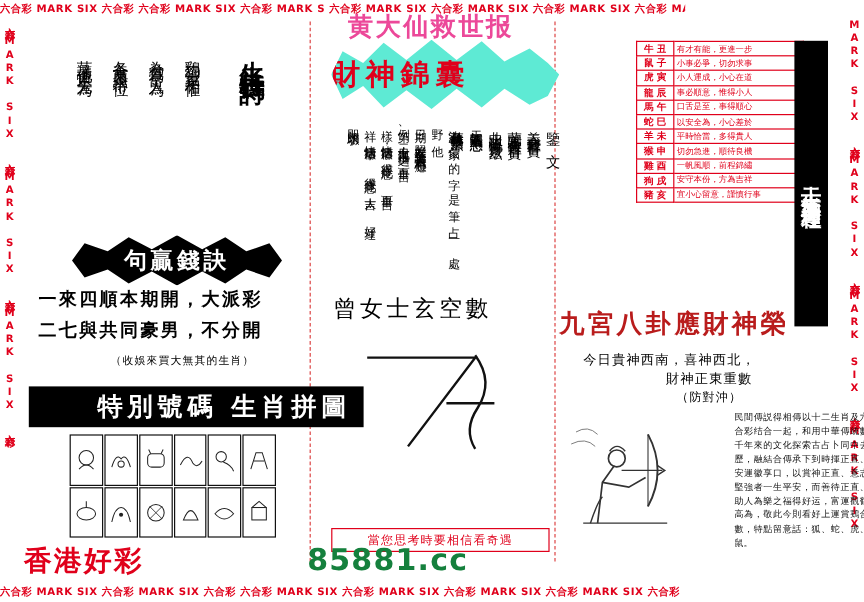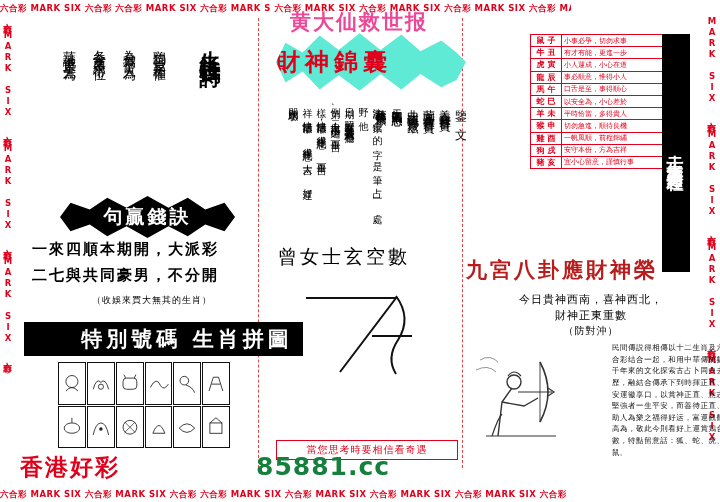--- a/index.html
+++ b/index.html
@@ -114,21 +114,21 @@
     position:absolute;left:662px;top:34px;width:28px;height:238px;background:#000;color:#fff;
     writing-mode:vertical-rl;text-orientation:upright;
     font-family:"DejaVu Serif","Liberation Serif",serif;
     font-size:17px;font-weight:bold;letter-spacing:3px;
     display:flex;align-items:center;justify-content:center;
   }
 
   .bagua-title{position:absolute;left:466px;top:256px;width:230px;height:30px;
     color:#b91c1c;font-family:"DejaVu Serif","Liberation Serif",serif;
     font-size:21px;font-weight:bold;letter-spacing:3px;}
-  .bagua-l1{position:absolute;left:486px;top:292px;width:210px;text-align:center;font-size:11px;
+  .bagua-l1{position:absolute;left:486px;top:292px;width:210px;font-size:11px;
     font-family:"DejaVu Serif","Liberation Serif",serif;letter-spacing:1px;}
   .bagua-l2{position:absolute;left:486px;top:308px;width:210px;text-align:center;font-size:11px;
     font-family:"DejaVu Serif","Liberation Serif",serif;letter-spacing:1px;}
   .bagua-l3{position:absolute;left:486px;top:324px;width:210px;text-align:center;font-size:10px;
     font-family:"DejaVu Serif","Liberation Serif",serif;letter-spacing:1px;}
 
   .illus{position:absolute;left:468px;top:340px;width:106px;height:108px;}
   .story{position:absolute;left:612px;top:342px;width:112px;font-size:7.5px;line-height:1.55;
     color:#111;font-family:"DejaVu Serif","Liberation Serif",serif;text-align:justify;}
 
@@ -241,26 +241,26 @@
       <path d="M96 16 Q112 38 98 60 Q86 78 96 94" fill="none" stroke="#111" stroke-width="2"></path>
       <path d="M72 56 L112 56" fill="none" stroke="#111" stroke-width="2"></path>
     </svg>
   </div>
 
   <div class="bottom-note">當您思考時要相信看奇遇</div>
 
   <table class="zodiac-table">
     <tbody>
       <tr>
+          <td class="k">牛 丑</td>
+          <td class="v">有才有能，更進一步</td>
+        </tr>
+      <tr>
           <td class="k">鼠 子</td>
           <td class="v">小事必爭，切勿求事</td>
-        </tr>
-      <tr>
-          <td class="k">牛 丑</td>
-          <td class="v">有才有能，更進一步</td>
         </tr>
       <tr>
           <td class="k">虎 寅</td>
           <td class="v">小人運成，小心在道</td>
         </tr>
       <tr>
           <td class="k">龍 辰</td>
           <td class="v">事必順意，惟得小人</td>
         </tr>
       <tr>

